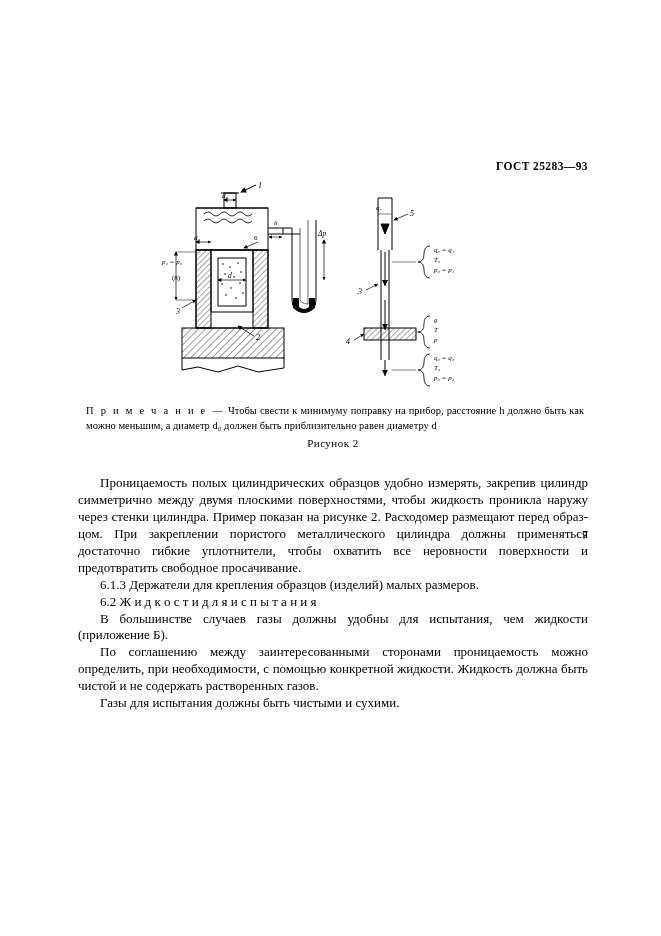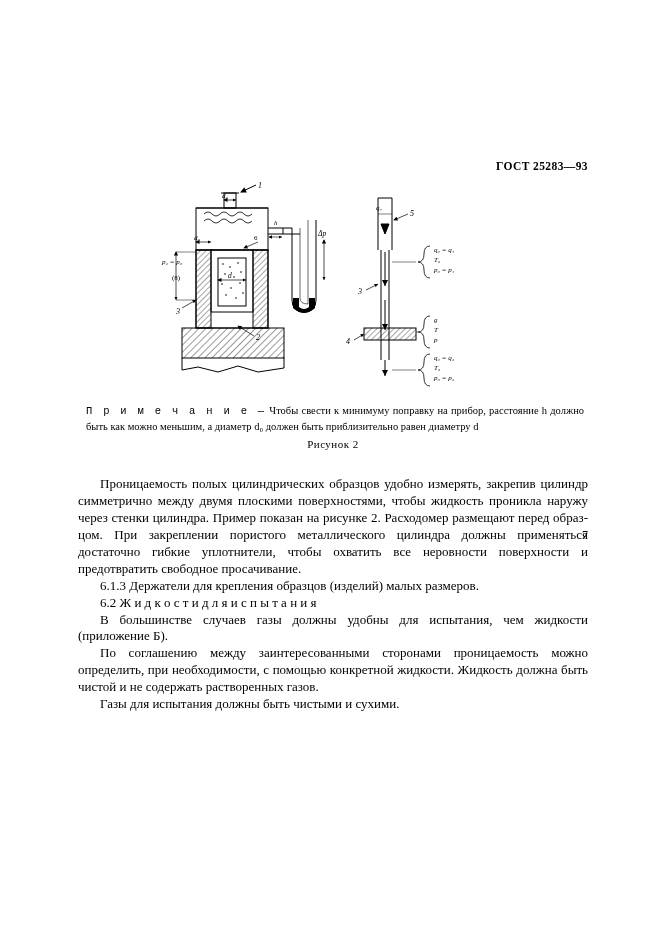--- a/index.html
+++ b/index.html
@@ -47,21 +47,21 @@
   .figure-svg { display:block; }
 
   .note {
     font-size: 10.5px;
     line-height: 1.45;
     text-align: justify;
     margin-top: 8px;
     padding-left: 8px;
     padding-right: 4px;
   }
-  .note .sp { letter-spacing: 2px; font-family: Liberation Mono, monospace; }
+  .note .sp { letter-spacing: 2px; }
   .fig-caption {
     text-align: center;
     font-size: 11px;
     margin-top: 4px;
     letter-spacing: 0.5px;
   }
 
   
   .body-text {
     margin-top: 26px;

